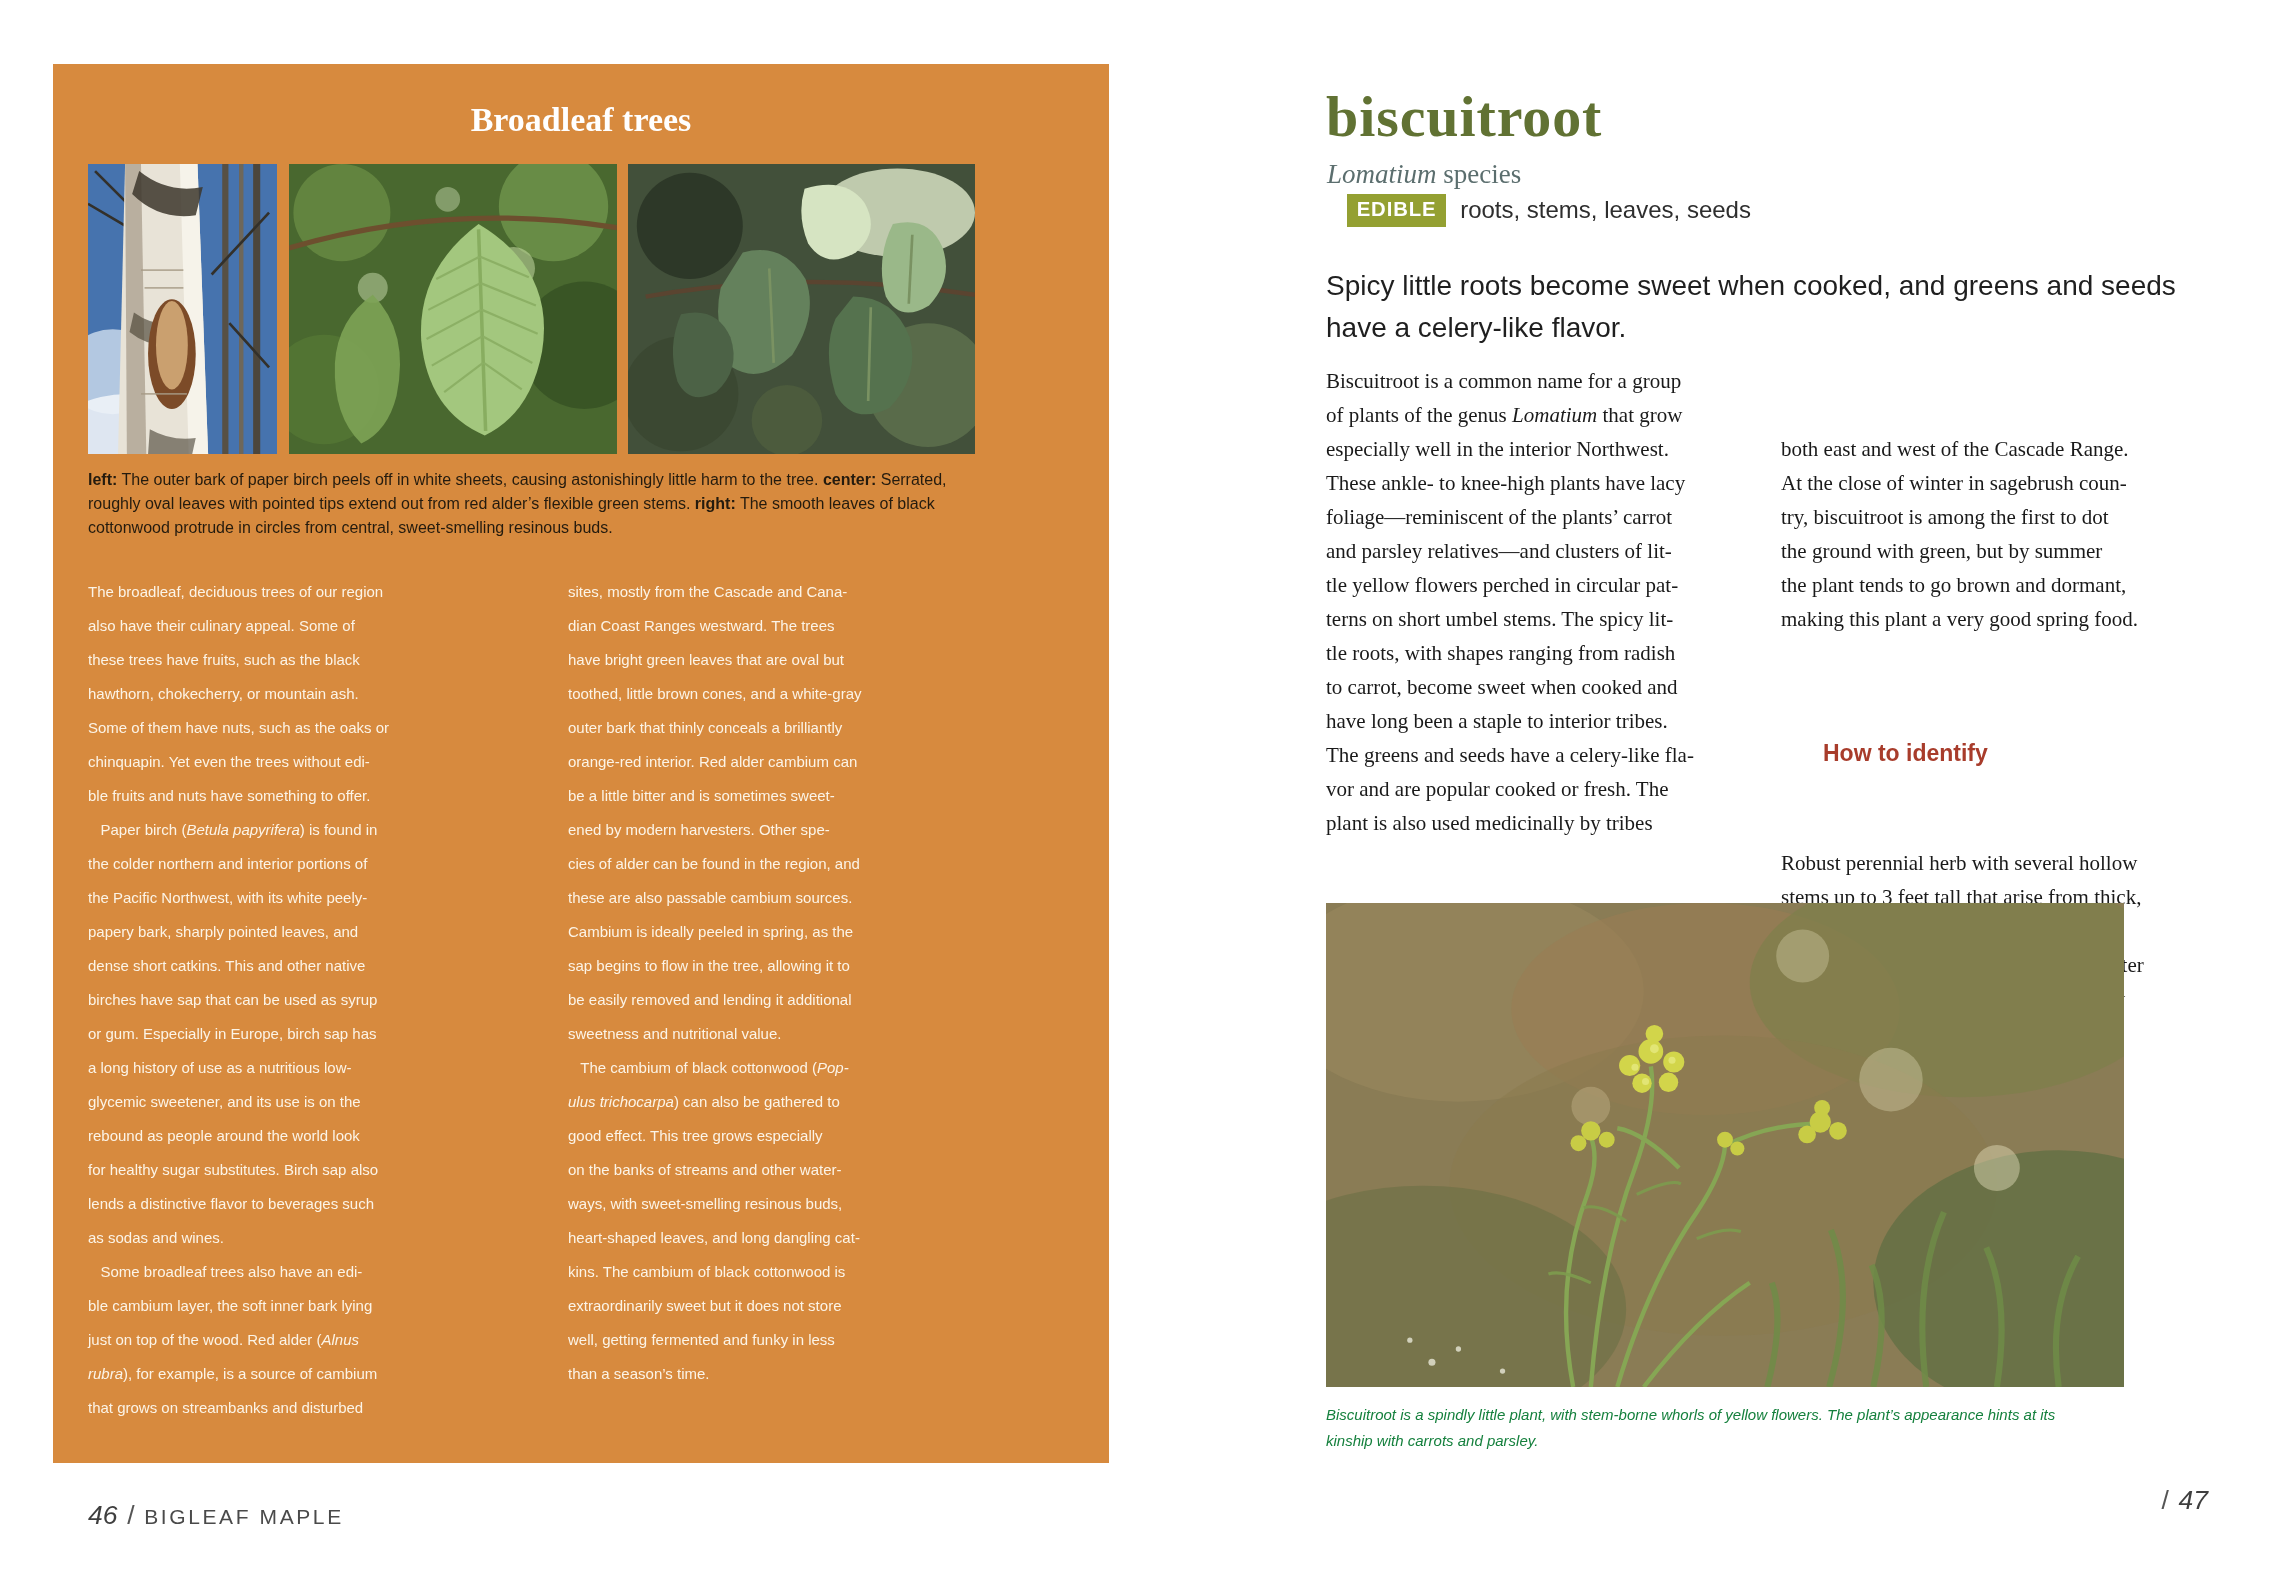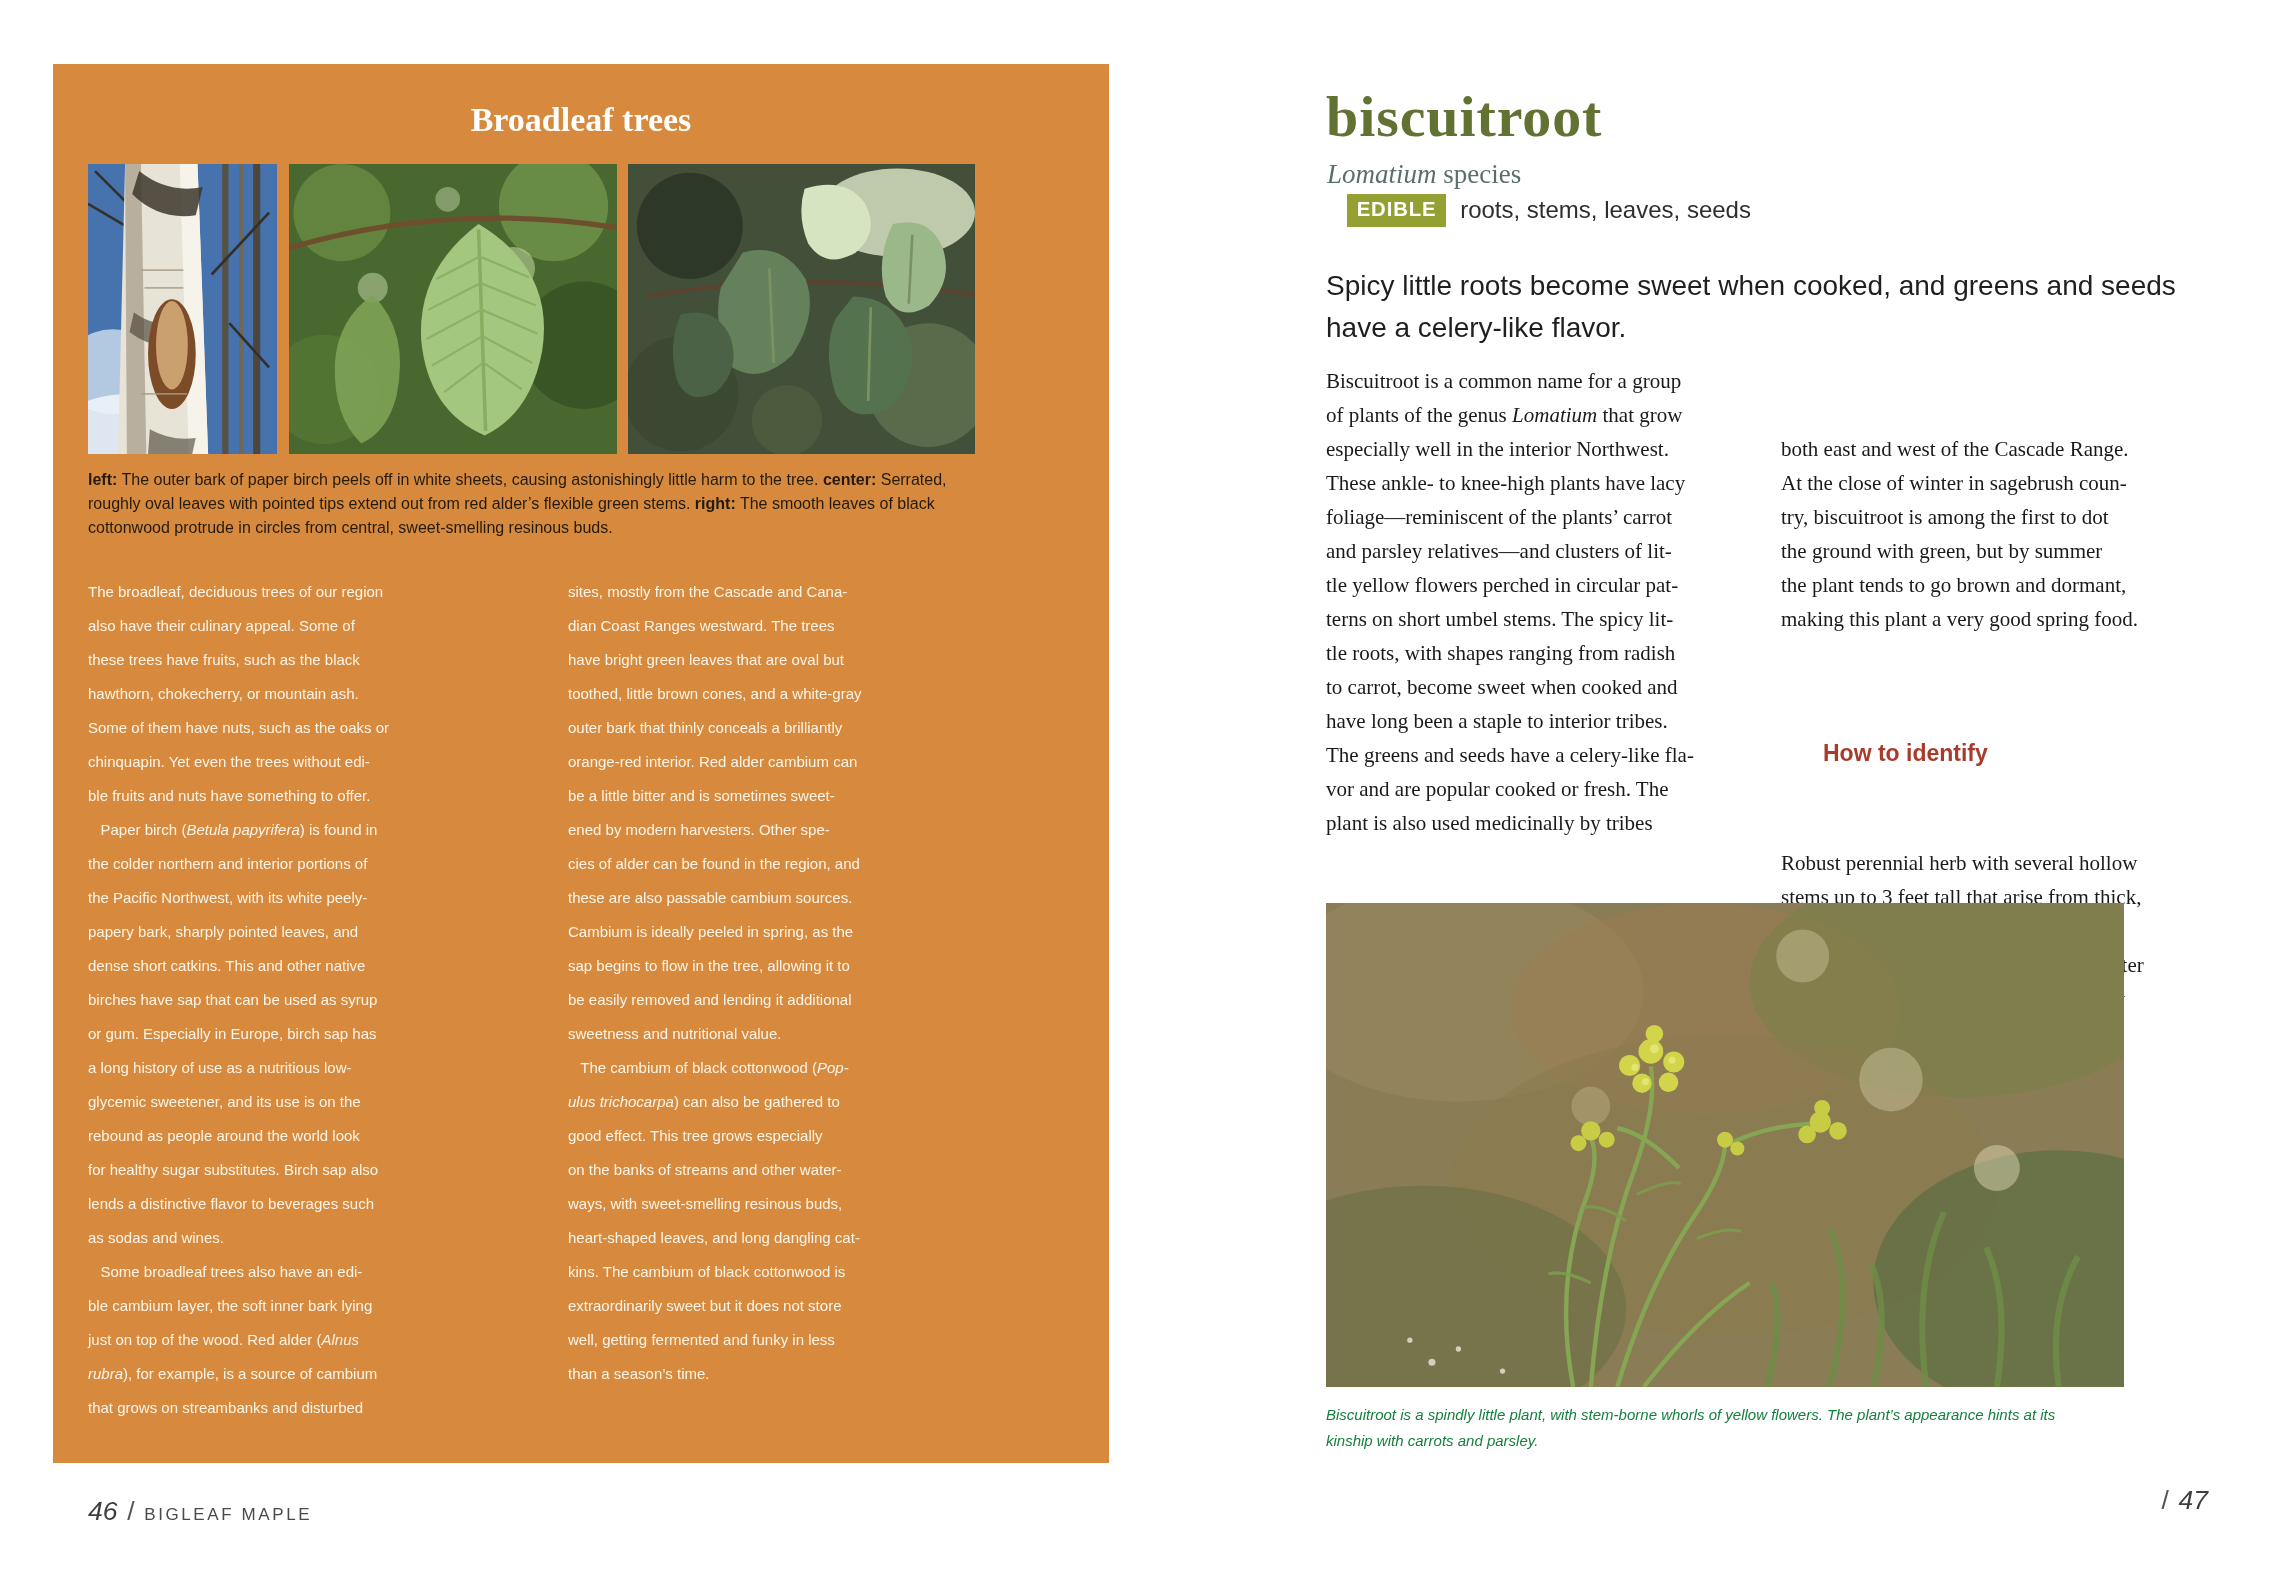--- a/index.html
+++ b/index.html
@@ -40,21 +40,21 @@
   .photo4 svg{display:block;width:100%;height:100%;}
   .r-caption{position:absolute;left:1326px;top:1402px;width:865px;margin:0;
     font-size:15px;line-height:25.6px;color:#15803d;white-space:pre;font-style:italic;}
 
   
   .footer-left{position:absolute;left:88px;top:1485px;display:flex;align-items:baseline;gap:9.7px;color:#3f3f3f;}
   .footer-right{position:absolute;left:2031px;top:1485px;width:177px;text-align:right;
     display:flex;justify-content:flex-end;align-items:baseline;gap:9.7px;color:#3f3f3f;}
   .fnum{font-size:26.5px;font-style:italic;}
   .fsep{font-size:26.5px;color:#555555;}
-  .flabel{font-size:17px;letter-spacing:2.6px;color:#4a4a4a;margin-top:20px;}
+  .flabel{font-size:21px;letter-spacing:2.6px;color:#4a4a4a;margin-top:20px;}
 
   .it{font-style:italic;}
   .bd{font-weight:bold;}
 </style>
 </head>
 <body>
 
 <div class="sheet">
 
   <section>

